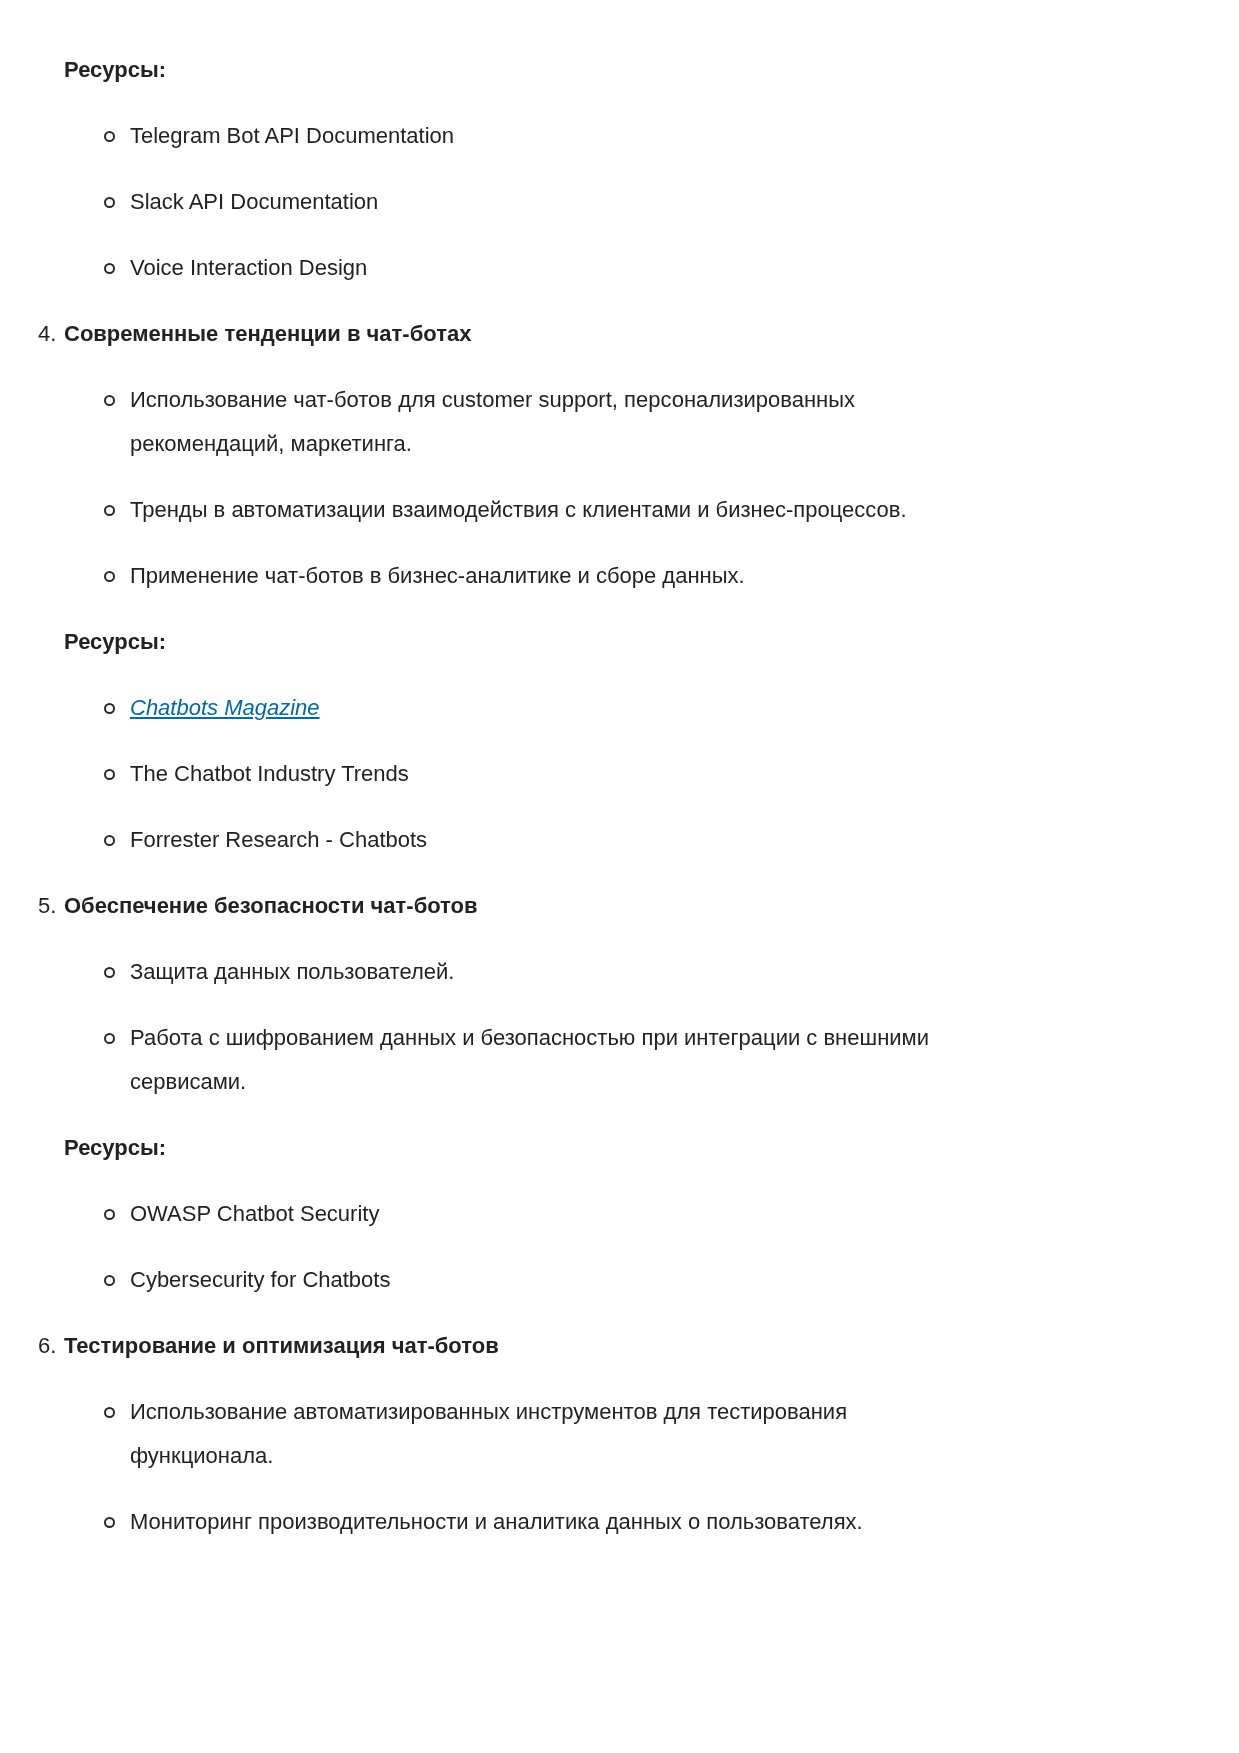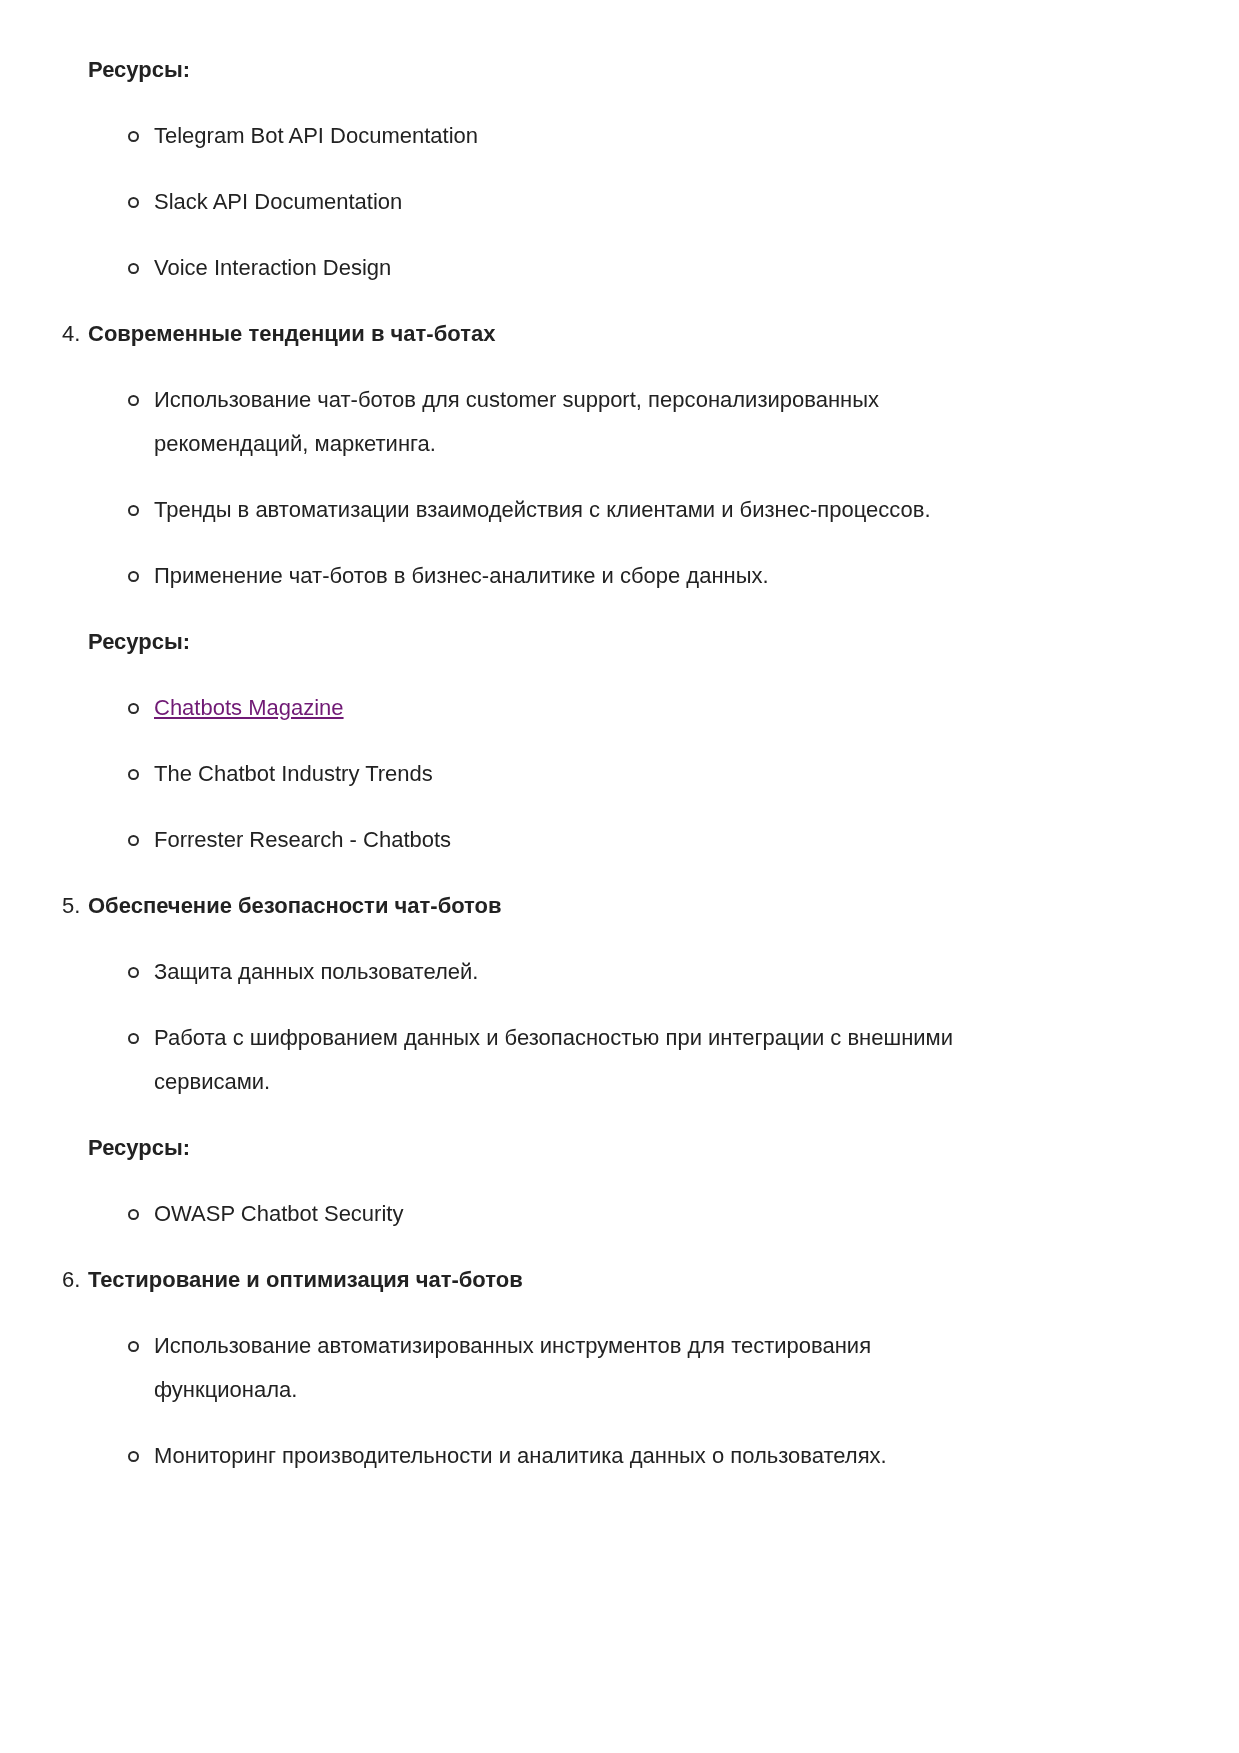--- a/index.html
+++ b/index.html
@@ -2,21 +2,21 @@
 <html><head>
 <meta charset="utf-8">
 <style>
   html, body { margin: 0; padding: 0; background: #ffffff; }
   .page {
     position: relative;
     width: 1239px;
     height: 1753px;
     box-sizing: border-box;
     background: #ffffff;
-    padding: 48px 80px 0 88px;
+    padding: 48px 80px 0 64px;
     overflow: hidden;
     font-family: "Liberation Sans", "DejaVu Sans", sans-serif;
     font-size: 22px;
     line-height: 44px;
     color: #222222;
   }
   .res-label {
     margin: 0 0 22px 0;
     font-weight: 700;
   }
@@ -47,23 +47,24 @@
     left: -26px;
     top: 17px;
     width: 7px;
     height: 7px;
     border: 2px solid #2a2a2a;
     border-radius: 50%;
     background: transparent;
   }
   .ln { display: block; white-space: nowrap; }
   a.doc-link {
-    color: #701a75;
+    color: #0369a1;
     text-decoration: underline;
     cursor: pointer;
+    font-style: italic;
   }
 </style>
 </head>
 <body>
 
 <div class="page">
 
   <section>
     <p class="res-label">Ресурсы:</p>
     <ul class="blist">
@@ -122,20 +123,23 @@
       <li>
         <span class="ln">Работа с шифрованием данных и безопасностью при интеграции с внешними</span>
         <span class="ln">сервисами.</span>
       </li>
     </ul>
     <p class="res-label">Ресурсы:</p>
     <ul class="blist">
       <li>
           <span class="ln">OWASP Chatbot Security</span>
         </li>
+      <li>
+          <span class="ln">Cybersecurity for Chatbots</span>
+        </li>
     </ul>
   </section>
 
   <section>
     <h3 class="sec-head">
       <span class="num">6.</span>
       <span>Тестирование и оптимизация чат-ботов</span>
     </h3>
     <ul class="blist">
       <li>

